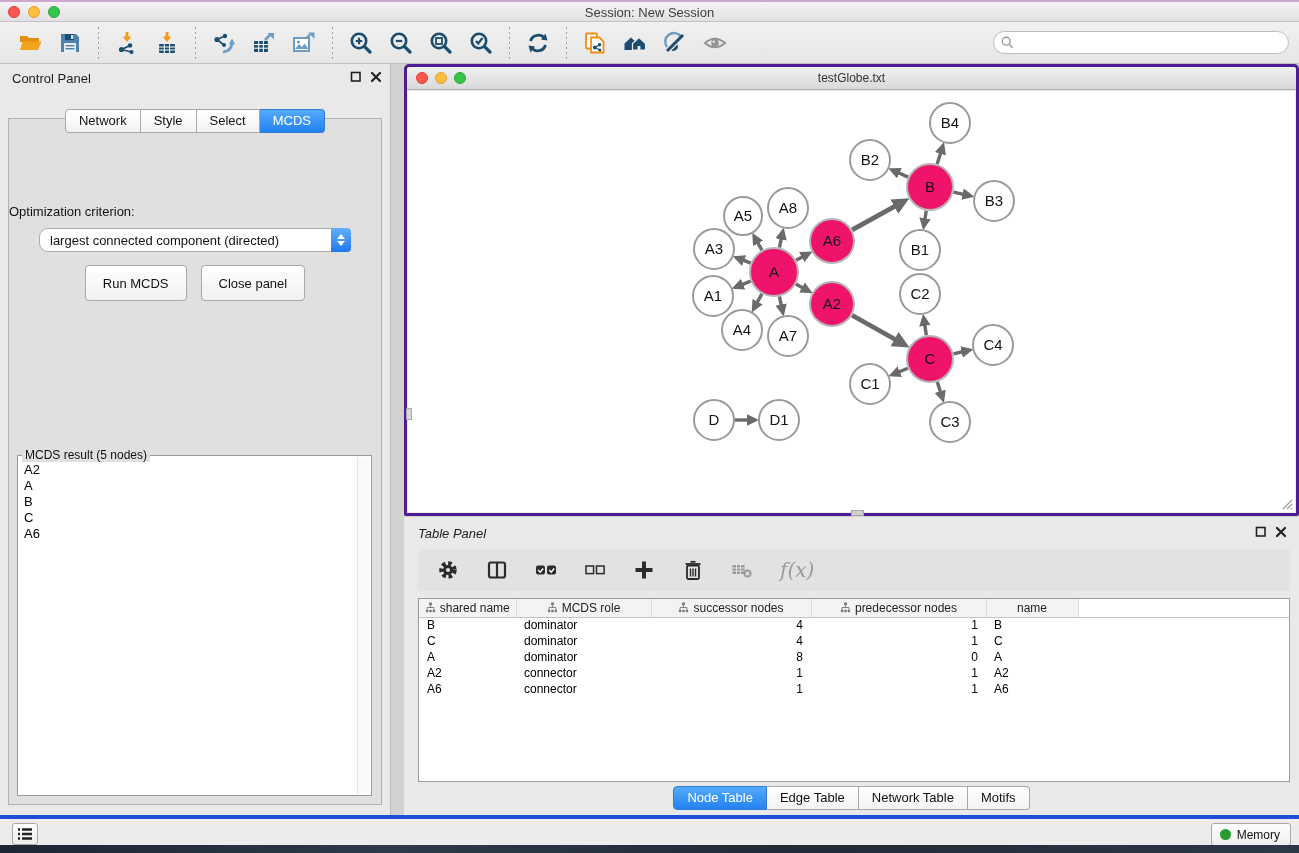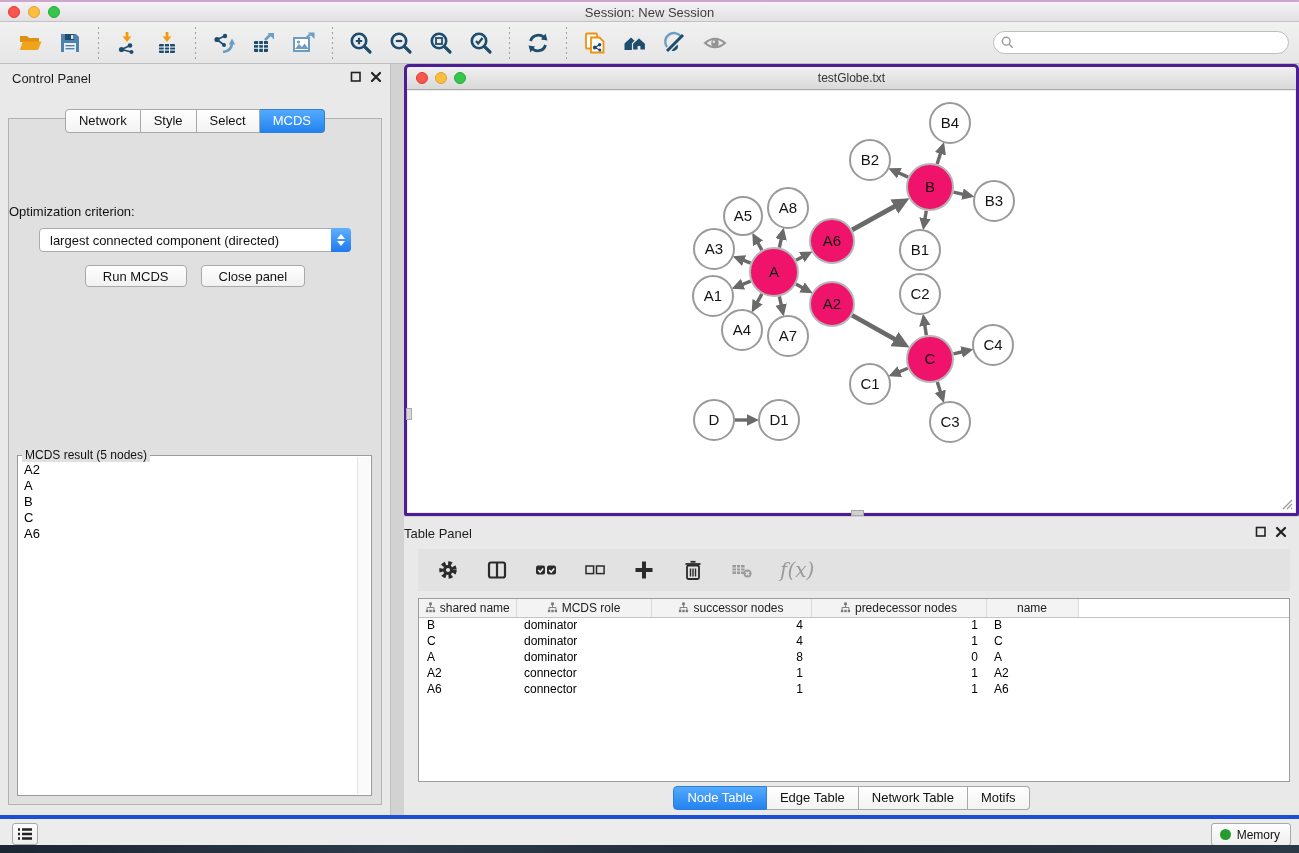--- a/index.html
+++ b/index.html
@@ -47,28 +47,28 @@
   .tabseg { border:1px solid #a8a8a8; border-left:none; background:linear-gradient(#ffffff,#f3f3f3);
     font-size:13px; color:#111; padding:3px 13px 4px; cursor:default; }
   .tabseg:first-child { border-left:1px solid #a8a8a8; border-radius:4px 0 0 4px; }
   .tabseg:last-child { border-radius:0 4px 4px 0; }
   .tabseg.active { background:linear-gradient(#54aafc,#2382f0); border-color:#2f7fd6; color:#fff; }
   .cp-body { position:absolute; left:8px; right:8px; top:117px; bottom:10px;
     background:#e0e0e0; border:1px solid #b2b2b2; margin-top:-63px; padding-top:63px; }
   .cp-inner { position:absolute; left:0; right:0; top:63px; bottom:0; }
   .opt-label { text-align:left; margin-top:22px; font-size:13px; color:#111; }
   .dropdown { position:relative; margin:9px auto 0; width:312px; height:24px; background:#fff;
-    border:1px solid #ababab; border-radius:4px; font-size:13px; color:#111;
+    border:1px solid #ababab; border-radius:9px; font-size:13px; color:#111;
     display:flex; align-items:center; padding-left:10px; cursor:default; }
   .dropdown .stepper { position:absolute; right:-1px; top:-1px; width:20px; height:24px;
     background:linear-gradient(#5fb0fd,#2079ee); border-radius:0 4px 4px 0;
     display:flex; flex-direction:column; align-items:center; justify-content:center; gap:2px; }
   .stepper svg { width:8px; height:5px; }
   .btn-row { display:flex; justify-content:center; gap:14px; margin-top:13px; }
-  .pbtn { height:22px; padding:0 17px; font-size:13px; color:#111;
+  .pbtn { height:36px; padding:0 17px; font-size:13px; color:#111;
     background:linear-gradient(#ffffff,#f1f1f1); border:1px solid #a9a9a9; border-radius:4px; }
   .result-box { position:absolute; left:8px; right:9px; top:273px; bottom:8px;
     border:1px solid #9a9a9a; background:#fff; }
   .result-legend { position:absolute; top:-8px; left:4px; background:#e0e0e0;
     padding:0 3px; font-size:12px; color:#111; }
   .result-list { position:absolute; inset:2px 15px 2px 2px; font-size:13px; color:#000;
     line-height:16px; padding:4px 0 0 4px; overflow:hidden; }
   .result-scroll { position:absolute; top:1px; bottom:1px; right:1px; width:13px;
     background:#fafafa; border-left:1px solid #e4e4e4; }
 
@@ -84,21 +84,21 @@
   .net-canvas svg.graph { position:absolute; left:0; top:0; }
   .resize-grip { position:absolute; right:2px; bottom:2px; width:14px; height:14px; }
   .net-left-handle { position:absolute; left:-1px; top:341px; width:6px; height:12px;
     background:#d8d8d8; border:1px solid #aaa; }
   .net-bottom-handle { position:absolute; left:444px; bottom:-3px; width:13px; height:6px;
     background:#d0d0d0; border:1px solid #a5a5a5; }
 
   
   .table-panel { position:absolute; left:404px; right:0; top:453px; bottom:0; background:#e9e9e9; }
   .tp-head { position:relative; height:30px; }
-  .tp-head .panel-title { position:absolute; left:0; top:9px; font-size:13px; color:#1d1d1d; }
+  .tp-head .panel-title { position:absolute; left:14px; top:9px; font-size:13px; color:#1d1d1d;font-style:italic; }
   .tp-head .panel-icons { top:9px; right:12px; }
   .table-toolbar { position:absolute; left:14px; right:9px; top:32px; height:42px;
     background:#e2e2e2; display:flex; align-items:center; gap:27px; padding-left:19px; }
   .table-toolbar svg { width:22px; height:22px; }
   .fx { font-family:"DejaVu Serif","Liberation Serif",serif; font-style:italic;
     font-size:20px; color:#9a9a9a; }
   .table-area { position:absolute; left:14px; right:9px; top:81px; bottom:33px;
     background:#fff; border:1px solid #9c9c9c; overflow:hidden; }
   table.node-table { border-collapse:collapse; table-layout:fixed; width:100%; }
   table.node-table th { height:18px; background:#f3f3f3; border-right:1px solid #dadada;

